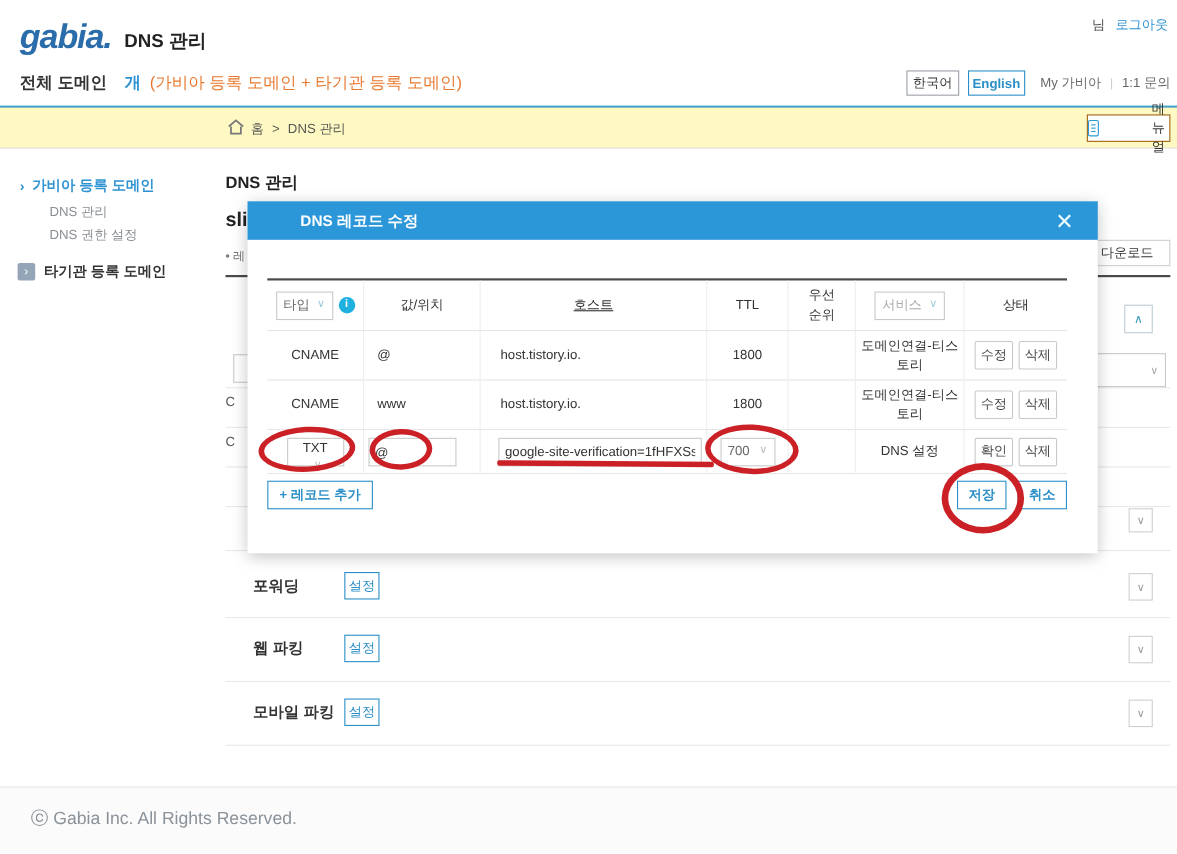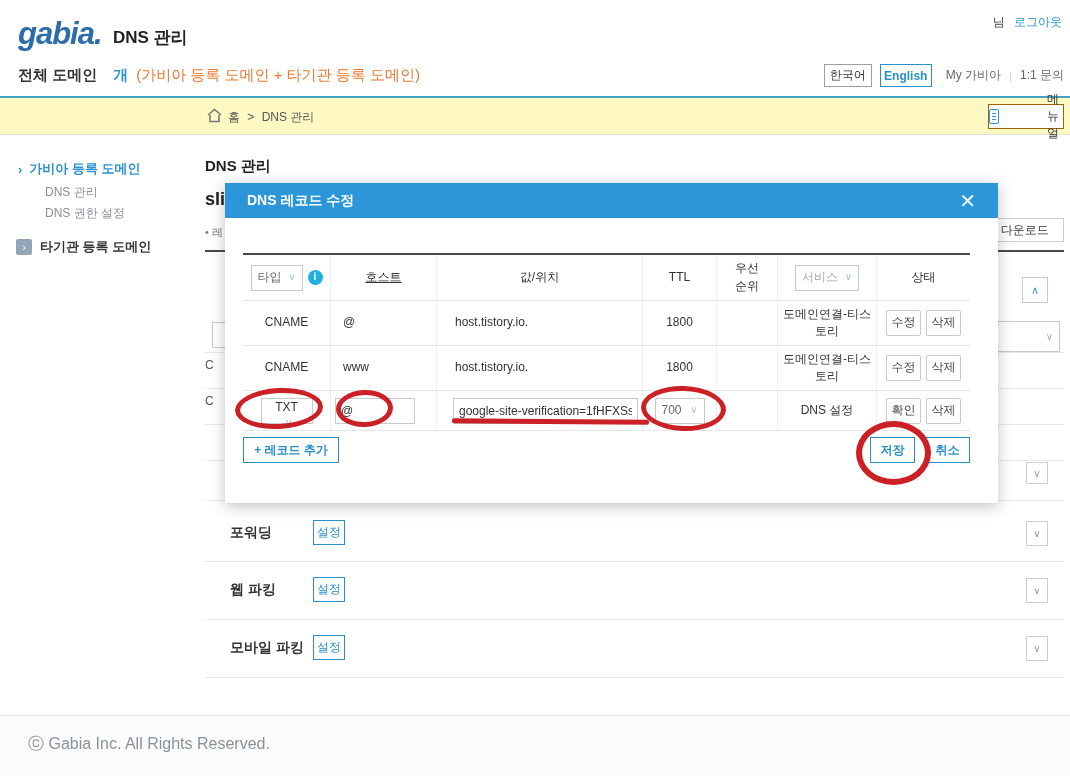--- a/index.html
+++ b/index.html
@@ -45,21 +45,21 @@
   .chev-small { border:1px solid #cfcfcf; background:#fff; color:#999; font-size:10px;
                 display:flex; align-items:center; justify-content:center; }
 
   .acc-label { font-size:14px; font-weight:bold; color:#333; }
 
   
   .modal { position:absolute; left:225px; top:183px; width:773px; height:320px; background:#fff;
            box-shadow:0 3px 14px rgba(0,0,0,.25); z-index:10; }
   .modal-head { position:absolute; left:0; top:0; width:773px; height:35px; background:#2b96d8;
                 display:flex; align-items:center; }
-  .modal-title { color:#fff; font-size:14px; font-weight:bold; margin-left:22px; }
+  .modal-title { color:#fff; font-size:14px; font-weight:bold; margin-left:48px; }
   .modal-close { position:absolute; right:22px; top:6px; color:#eafcff; font-size:20px; cursor:pointer; }
 
   .mtable { position:absolute; left:18px; top:70px; width:727px; display:grid;
             grid-template-columns:88px 106px 206px 74px 61px 99px 93px; border-top:2px solid #4a4a4a; }
   .cell { border-bottom:1px solid #e6e6e6; border-right:1px solid #eee; display:flex;
           align-items:center; justify-content:center; font-size:12px; color:#333; text-align:center;
           padding:2px 4px; line-height:1.45; }
   .cell.last { border-right:none; }
   .cell.hd { font-size:12px; color:#333; }
   .h46 { height:46px; } .h45 { height:45px; } .h40 { height:40px; }
@@ -195,22 +195,22 @@
 
     <div class="mtable">
 
       <div class="cell hd h46">
         <span class="sel" style="width:52px;">
           <span>타입</span>
           <span class="car">∨</span>
         </span>
         <span class="info-i">i</span>
       </div>
+      <div class="cell hd h46">값/위치</div>
       <div class="cell hd h46 underlined">호스트</div>
-      <div class="cell hd h46">값/위치</div>
       <div class="cell hd h46">TTL</div>
       <div class="cell hd h46" style="padding:2px 12px;">우선 순위</div>
       <div class="cell hd h46">
         <span class="sel" style="width:64px; color:#aaa;">
           <span>서비스</span>
           <span class="car">∨</span>
         </span>
       </div>
       <div class="cell hd h46 last">상태</div>
 

